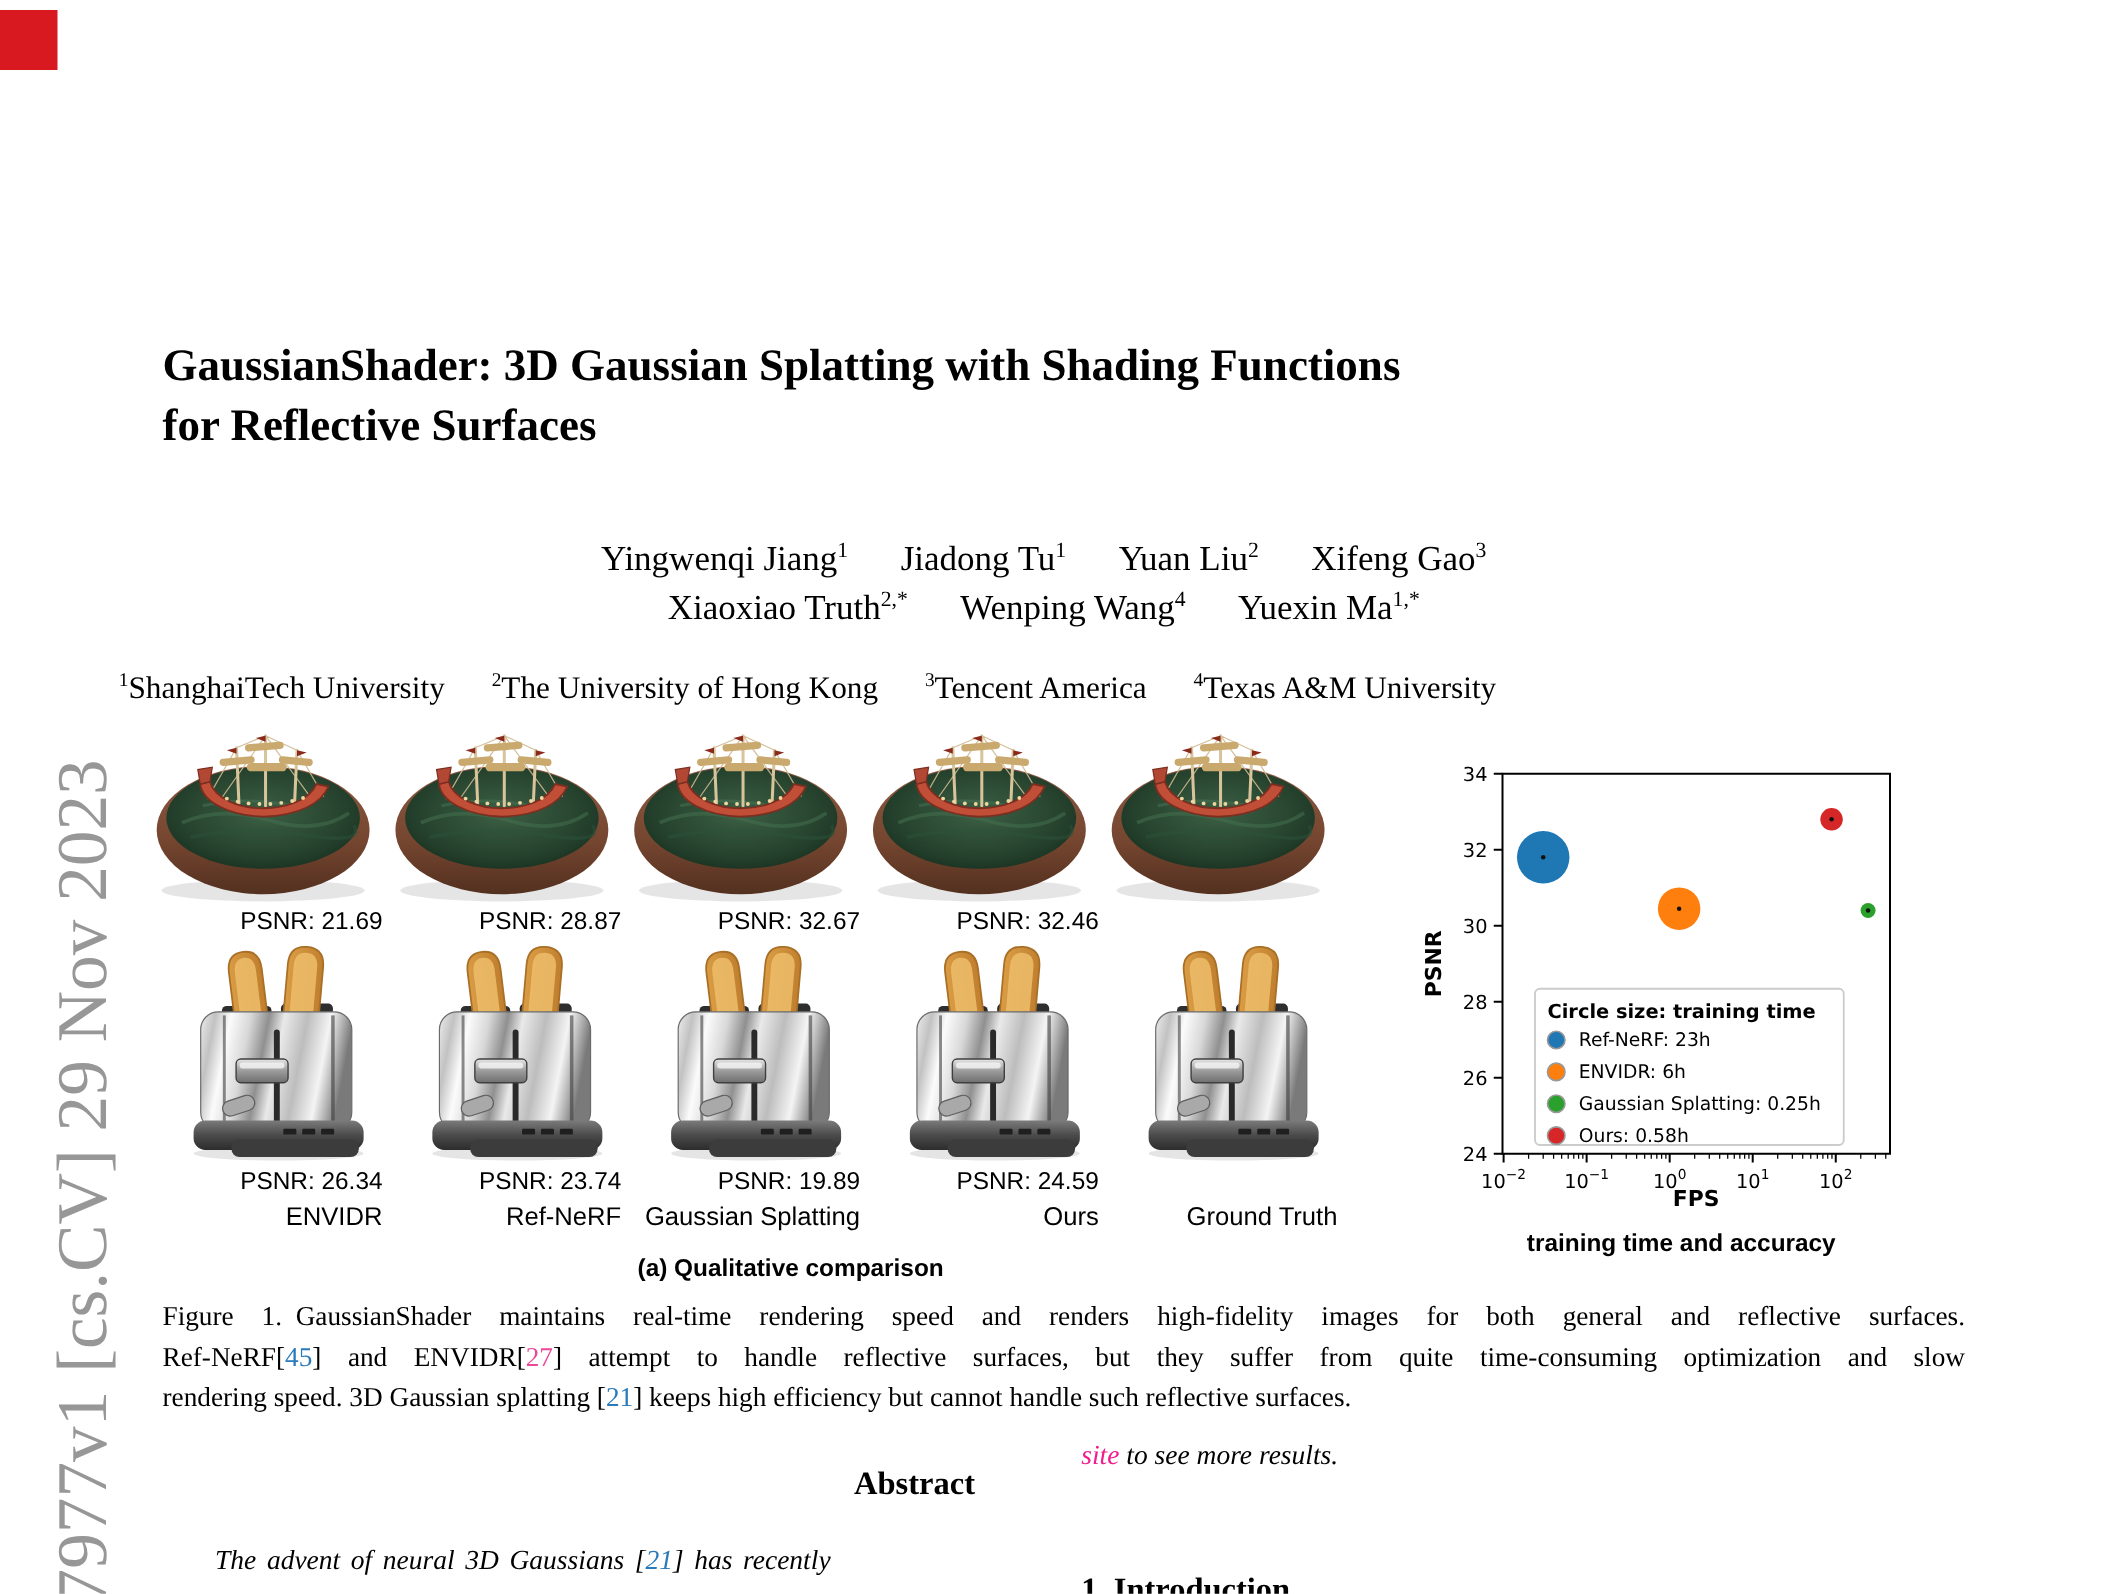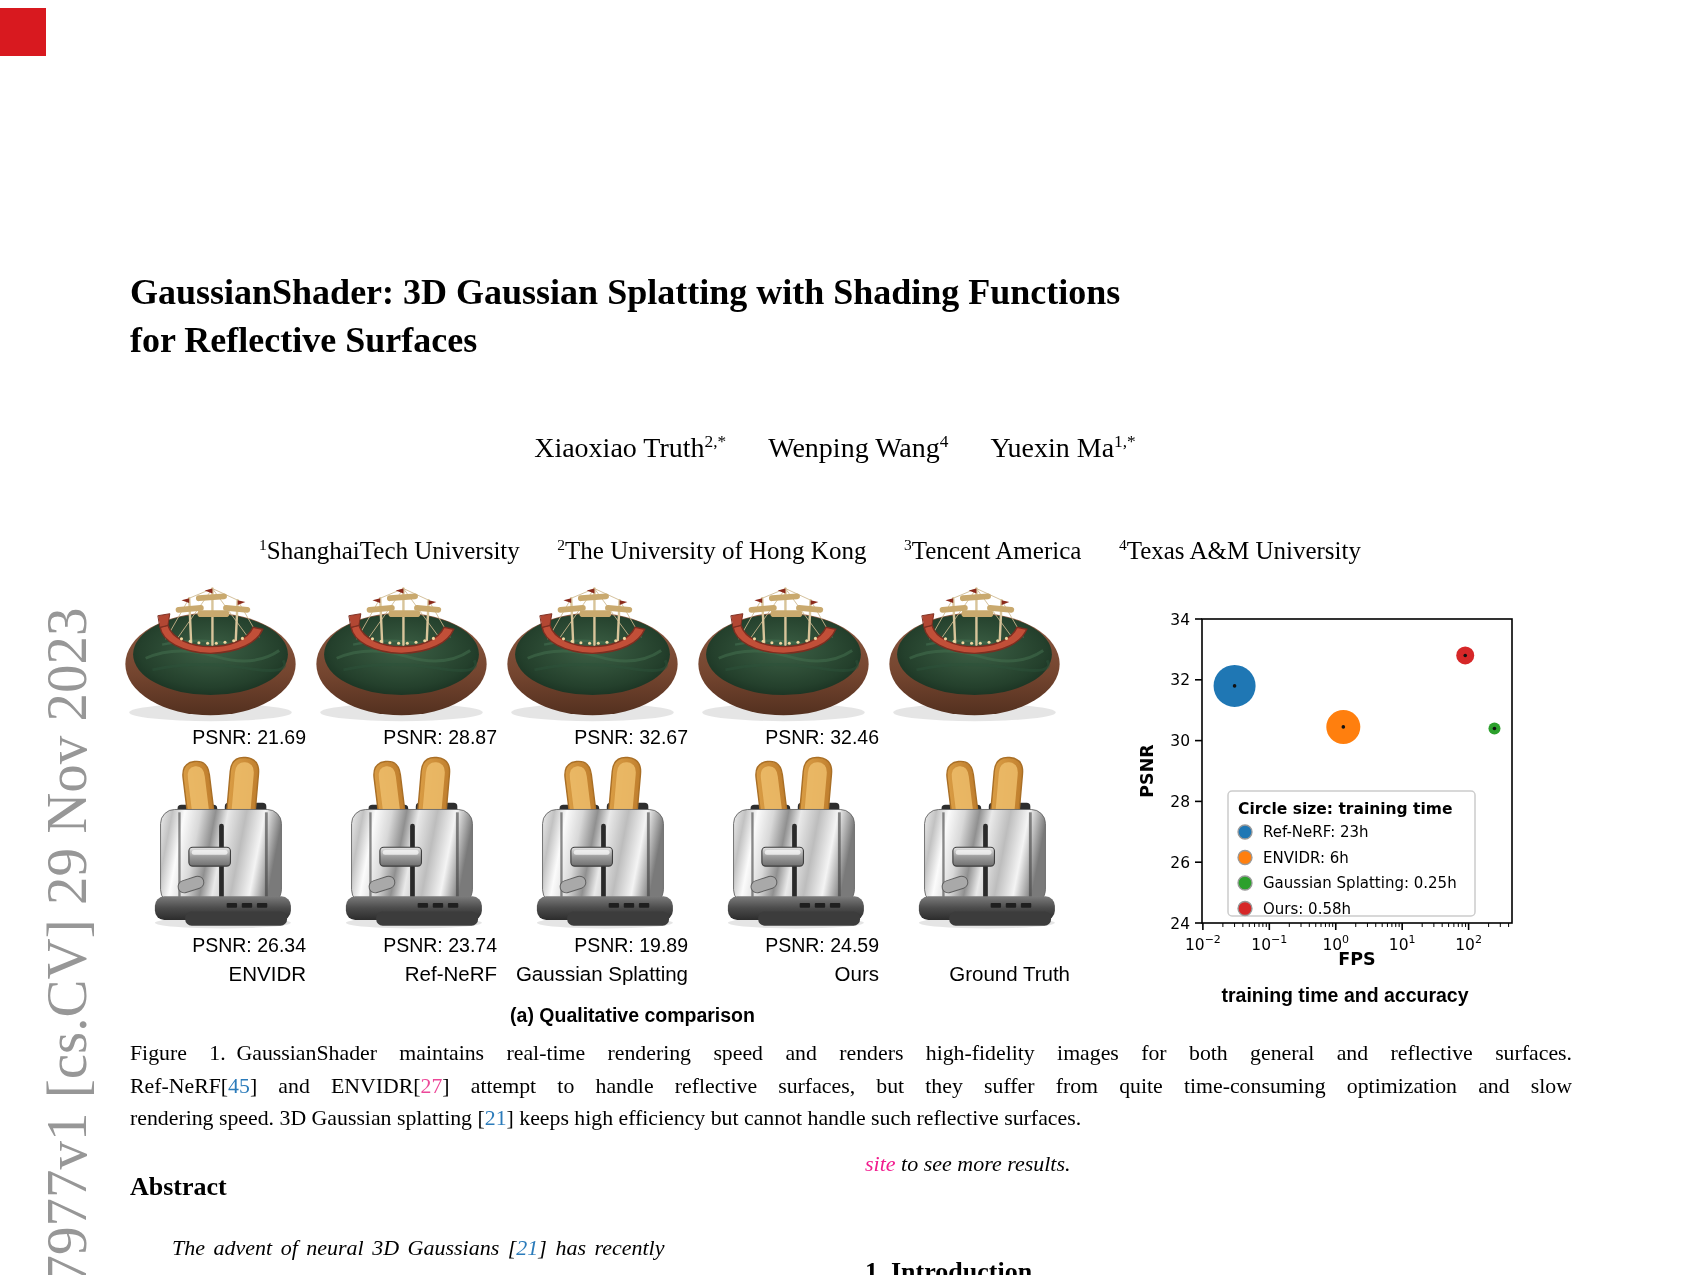--- a/index.html
+++ b/index.html
@@ -5,35 +5,35 @@
   html,body{margin:0;padding:0;width:1700px;height:1275px;background:#ffffff;overflow:hidden;}
   body{position:relative;font-family:"Liberation Serif",serif;color:#000;}
   .abs{position:absolute;}
   sup{font-size:62%;line-height:0;}
   #corner-marker{left:0;top:8px;width:46px;height:48px;background:#d8191f;}
   #arxiv-banner{left:34px;top:1312px;transform:rotate(-90deg);transform-origin:0 0;
     white-space:nowrap;font-size:57px;color:#979797;font-family:"Liberation Serif",serif;}
   #title-block{left:130px;top:268px;width:1410px;text-align:left;
     font-size:36px;font-weight:bold;line-height:48px;}
   #authors-block{left:130px;top:428px;width:1410px;text-align:center;font-size:28px;line-height:39px;}
-  #affiliations{left:95px;top:537px;width:1430px;text-align:center;font-size:25px;}
+  #affiliations{left:95px;top:537px;width:1430px;font-size:25px;}
   #fig-columns{left:115px;top:575px;width:955px;display:flex;}
   .fig-col{width:191px;display:flex;flex-direction:column;align-items:flex-end;}
   .ship-svg{width:191px;height:150px;display:block;}
   .toaster-svg{width:170px;height:180px;display:block;margin-top:2px;}
   .psnr{font-family:"Liberation Sans",sans-serif;font-size:19.5px;height:26px;line-height:24px;white-space:pre;}
   .method{font-family:"Liberation Sans",sans-serif;font-size:20.5px;height:28px;line-height:30px;}
   #caption-a{left:155px;top:1004px;width:955px;text-align:center;
     font-family:"Liberation Sans",sans-serif;font-weight:bold;font-size:19.5px;}
   #fps-chart{left:1105px;top:580px;}
   #caption-b{left:1140px;top:982px;width:410px;text-align:center;
     font-family:"Liberation Sans",sans-serif;font-weight:bold;font-size:19.5px;line-height:27px;}
   #fig-caption{left:130px;top:1037px;width:1442px;font-size:21.8px;line-height:32.5px;}
   .jline{text-align:justify;text-align-last:justify;}
-  #abstract-heading{left:130px;top:1172px;width:650px;text-align:left;font-weight:bold;font-size:26px;}
+  #abstract-heading{left:130px;top:1172px;width:650px;text-align:right;font-weight:bold;font-size:26px;}
   #abstract-text{left:130px;top:1229px;width:662px;font-style:italic;font-size:22px;line-height:38px;word-spacing:3px;}
   .indent{text-indent:42px;}
   #site-line{left:865px;top:1151px;font-style:italic;font-size:22px;}
   #intro-heading{left:865px;top:1257px;font-weight:bold;font-size:26px;}
 </style>
 </head>
 <body>
 
 <svg width="0" height="0" style="position:absolute" aria-hidden="true">
   <defs>
@@ -142,20 +142,21 @@
 <div class="abs" id="corner-marker" style="background: rgb(216, 25, 31);"></div>
 
 <div class="abs" id="arxiv-banner" style="color: rgb(151, 151, 151);">17977v1 [cs.CV] 29 Nov 2023</div>
 
 <div class="abs" id="title-block">
   <div>GaussianShader: 3D Gaussian Splatting with Shading Functions</div>
   <div>for Reflective Surfaces</div>
 </div>
 
 <div class="abs" id="authors-block">
+  <div><span>Yingwenqi Jiang</span><sup>1</sup><span>  Jiadong Tu</span><sup>1</sup><span>  Yuan Liu</span><sup>2</sup><span>  Xifeng Gao</span><sup>3</sup></div>
   <div><span>Xiaoxiao Truth</span><sup>2,*</sup><span>  Wenping Wang</span><sup>4</sup><span>  Yuexin Ma</span><sup>1,*</sup></div>
 </div>
 
 <div class="abs" id="affiliations"><sup>1</sup><span>ShanghaiTech University  </span><sup>2</sup><span>The University of Hong Kong  </span><sup>3</sup><span>Tencent America  </span><sup>4</sup><span>Texas A&amp;M University</span></div>
 
 <div class="abs" id="fig-columns">
   <div class="fig-col">
     <svg class="ship-svg" viewBox="0 0 190 155">
         <use href="#ship-art"></use>
       </svg>

